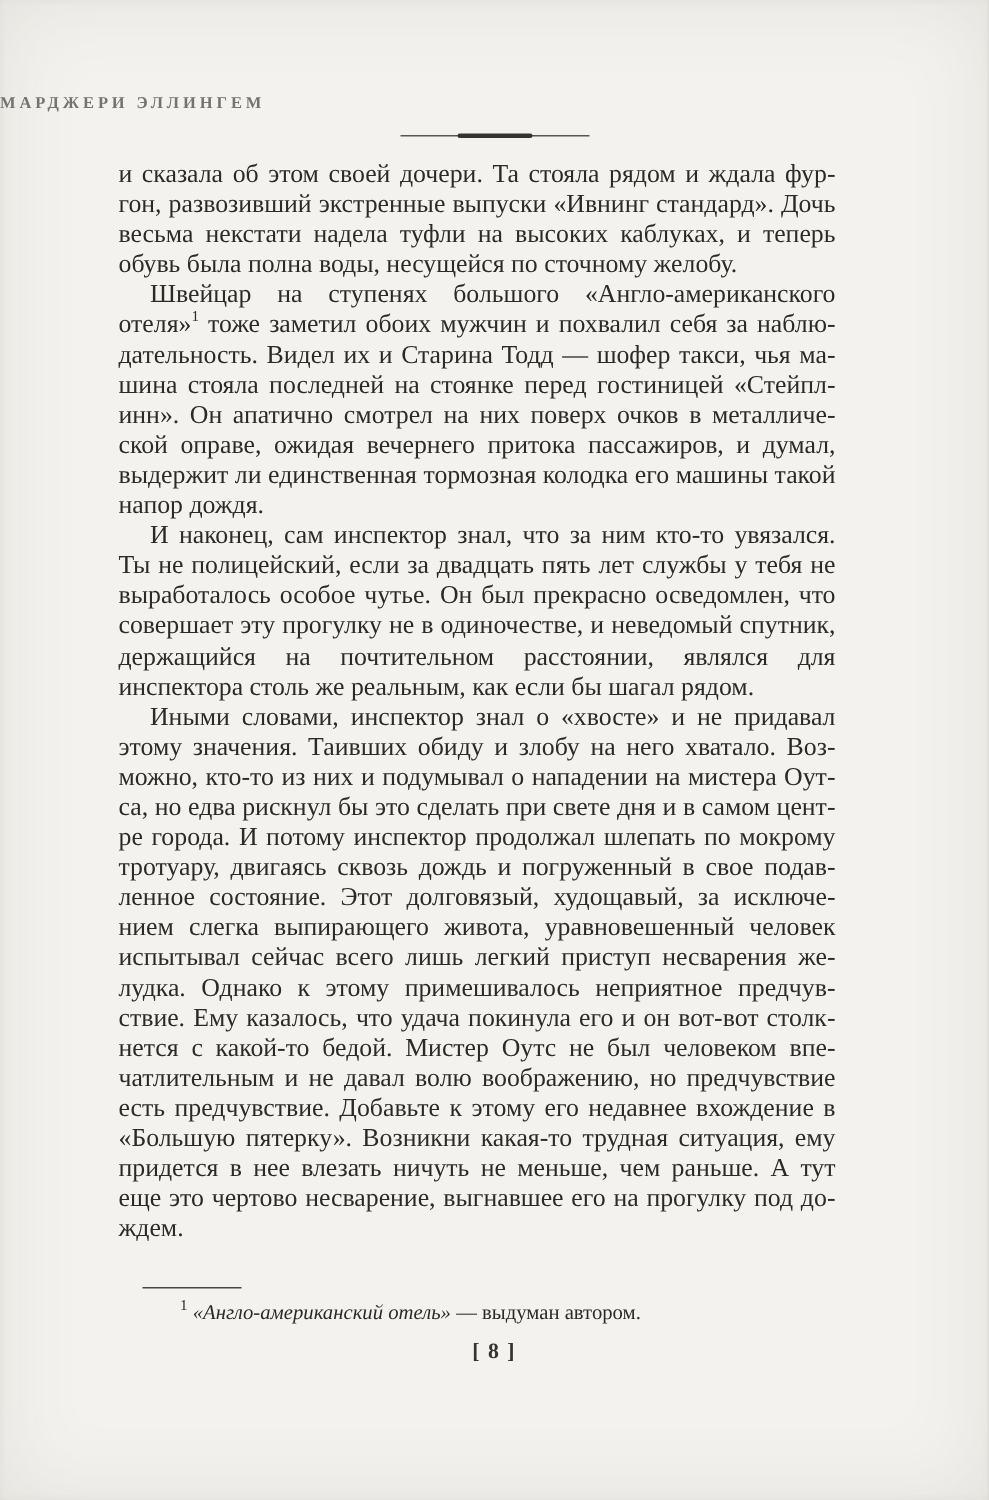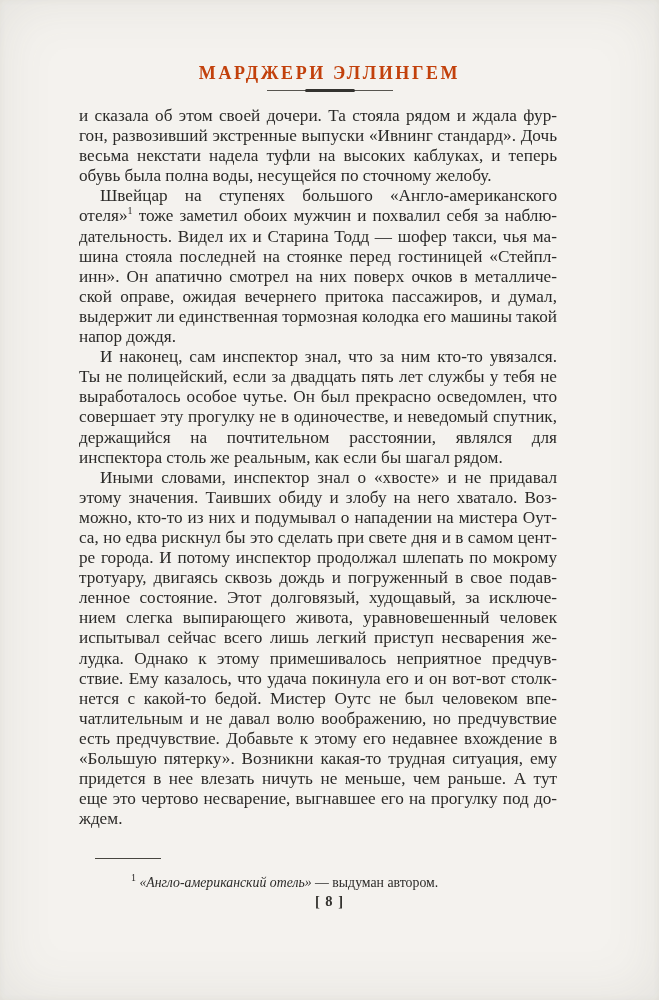--- a/index.html
+++ b/index.html
@@ -16,25 +16,25 @@
     box-shadow: inset 0 0 55px rgba(90,85,75,0.10), inset 0 0 6px rgba(90,85,75,0.06);
     overflow: hidden;
     font-family: "Liberation Serif", "DejaVu Serif", serif;
     color: #2b2a28;
   }
   .running-head {
     position: absolute;
     top: 63px;
     left: 0;
     right: 0;
-    text-align: center;
-    font-size: 18px;
+    text-align: left;
+    font-size: 11px;
     font-weight: 700;
     letter-spacing: 2.6px;
-    color: #c2410c;
+    color: #737373;
   }
   .head-rule {
     position: absolute;
     top: 89px;
     left: 50%;
     transform: translateX(-50%);
     width: 126px;
     height: 3px;
   }
   .head-rule .rule-thin {
@@ -84,21 +84,21 @@
     font-size: 13.8px;
     line-height: 17px;
   }
   .fn-rule {
     width: 66px;
     height: 1px;
     background: #47453f;
     margin: 0 0 7px 0;
   }
   .fn-text {
-    margin: 15px;
+    margin: 4px;
     text-indent: 21px;
   }
   .fn-term {
     font-style: italic;
   }
   .page-number {
     position: absolute;
     top: 893px;
     left: 0;
     right: 0;

